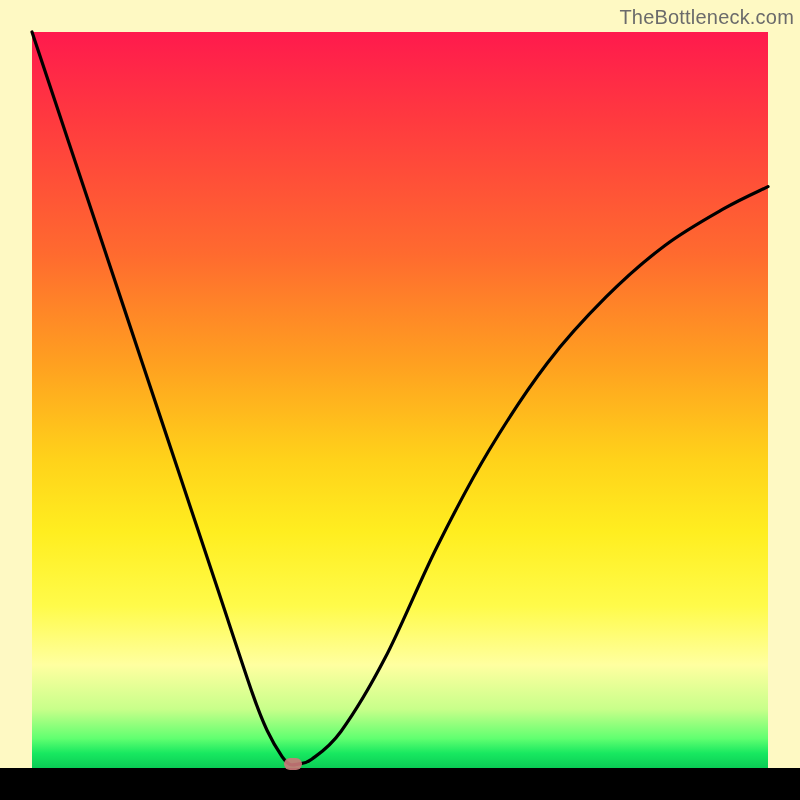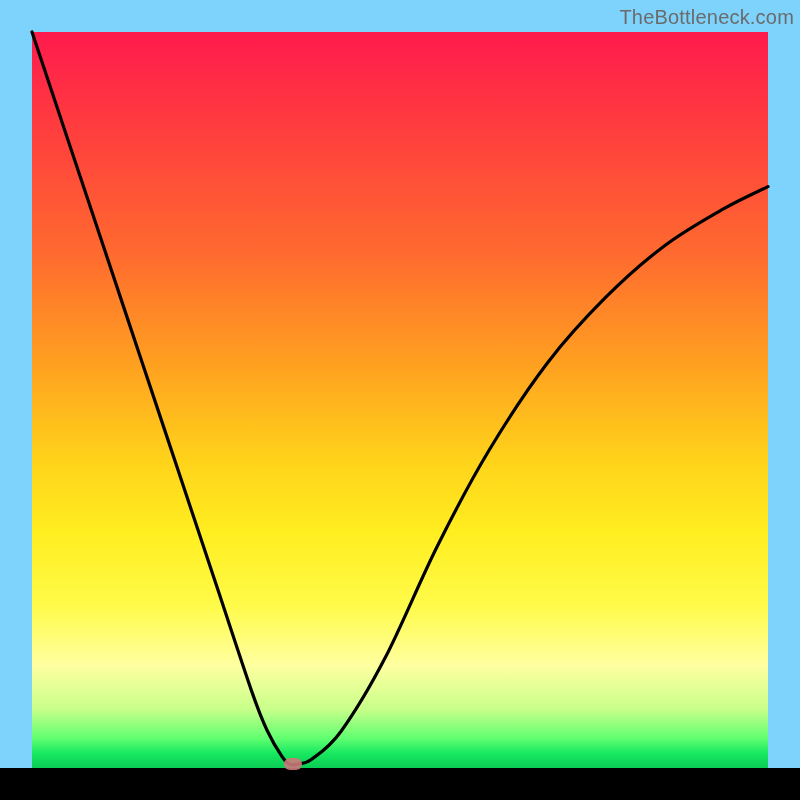--- a/index.html
+++ b/index.html
@@ -9,21 +9,21 @@
     height: 800px;
     background: #000;
     overflow: hidden;
   }
   .frame {
     position: absolute;
     left: 0;
     top: 0;
     width: 800px;
     height: 768px;
-    background: #7dd3fc;
+    background: #fef9c3;
   }
   .plot {
     position: absolute;
     left: 32px;
     top: 32px;
     width: 736px;
     height: 736px;
     background: linear-gradient(to bottom,
       #ff1a4d 0%,
       #ff3a3f 12%,

